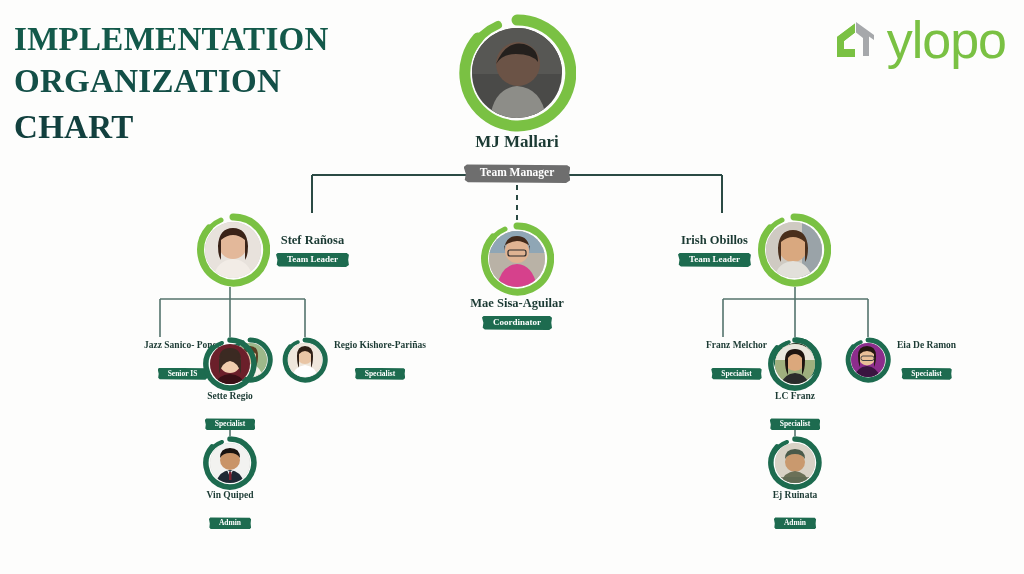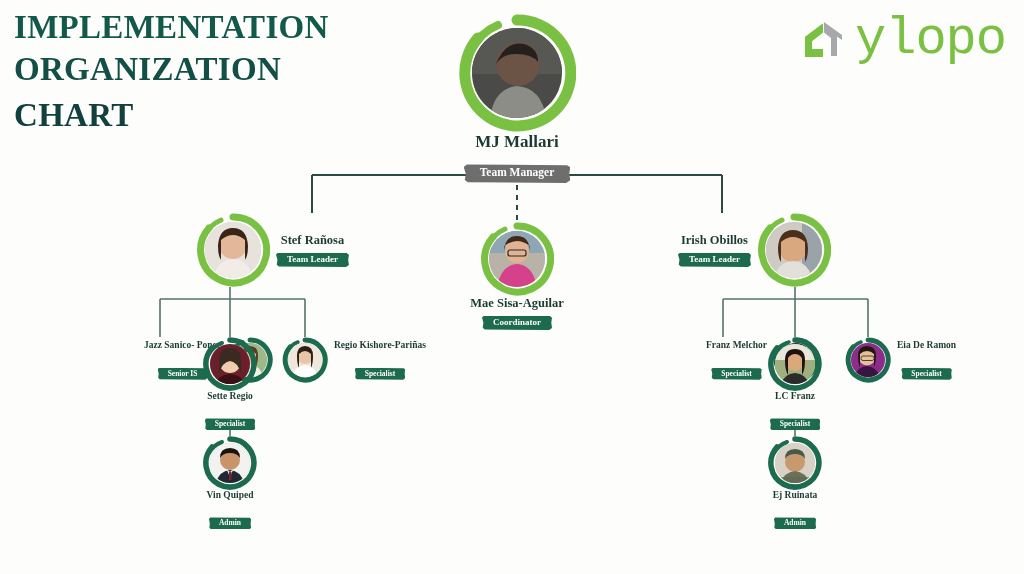--- a/index.html
+++ b/index.html
@@ -17,21 +17,21 @@
     position: absolute;
     inset: 0;
     width: 1024px;
     height: 574px;
   }
 
   
   .title-block {
     position: absolute;
     left: 14px;
-    top: 6px;
+    top: 18px;
     width: 360px;
   }
   .title-line {
     font-family: "Liberation Serif", serif;
     font-weight: bold;
     font-size: 33px;
     letter-spacing: 0.3px;
     color: #13594a;
     line-height: 1.28;
     text-transform: uppercase;
@@ -43,21 +43,21 @@
   .logo {
     position: absolute;
     right: 18px;
     top: 14px;
     display: flex;
     align-items: center;
     gap: 6px;
   }
   .logo-mark { width: 48px; height: 48px; display:block; }
   .logo-text {
-    font-family: Liberation Mono, monospace;
+    font-family: Liberation Sans, sans-serif;
     font-size: 52px;
     line-height: 1;
     color: #7ac143;
     letter-spacing: -1px;
     font-weight: 400;
   }
 
   
   #connectors {
     position: absolute;

